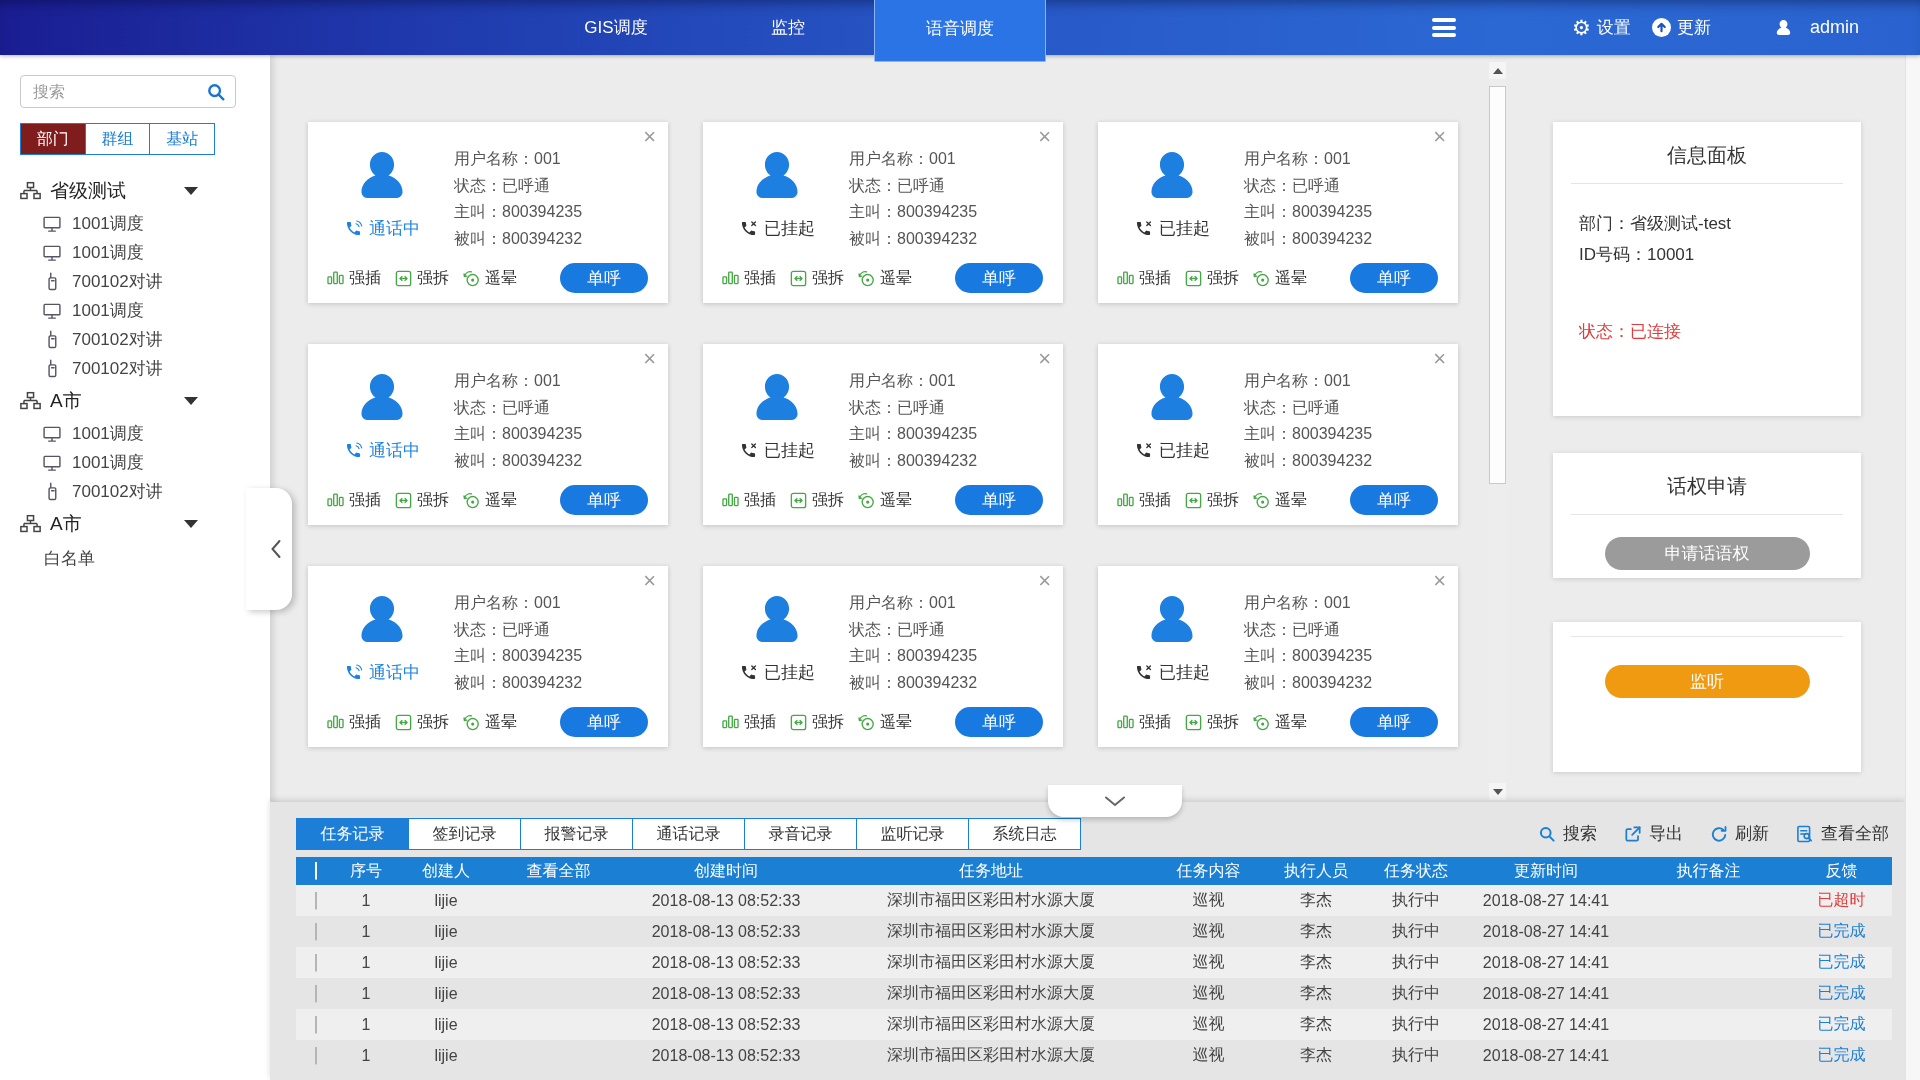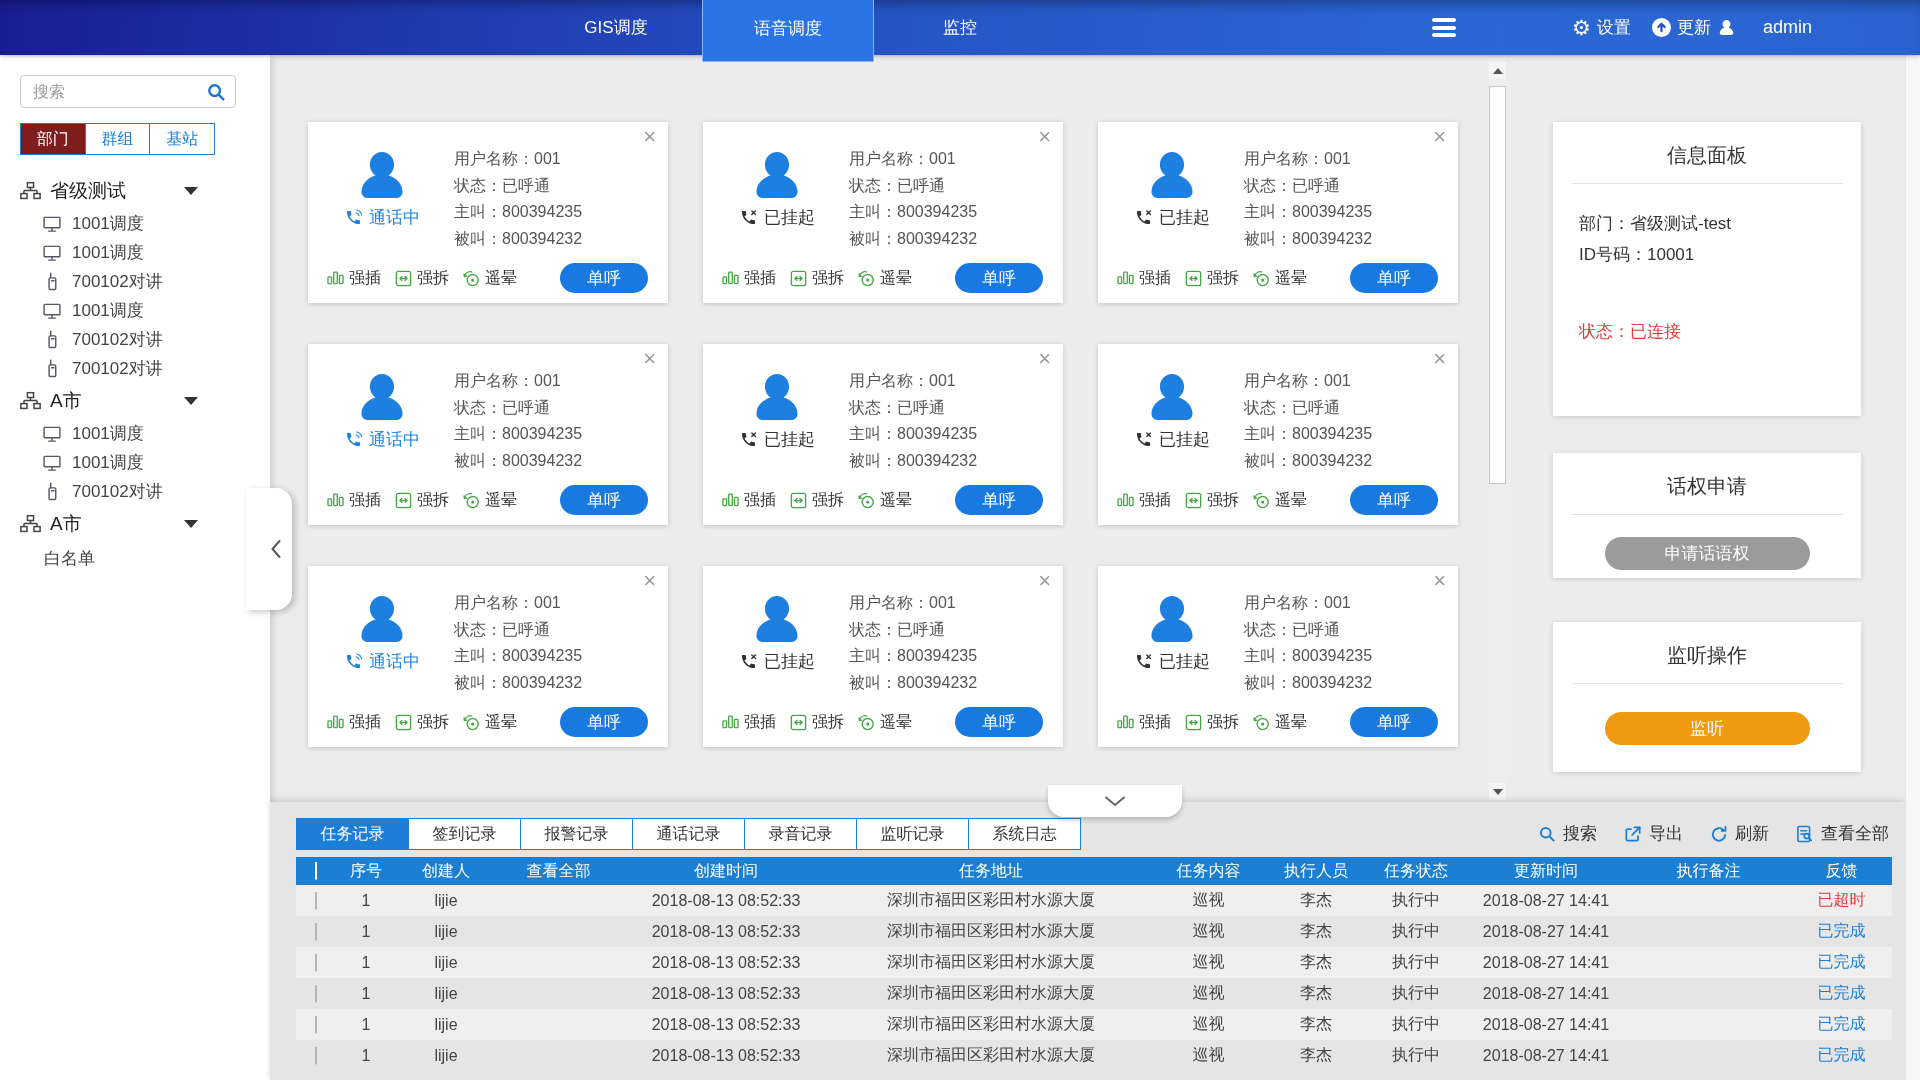--- a/index.html
+++ b/index.html
@@ -13,21 +13,21 @@
     box-shadow:inset 0 10px 14px -8px rgba(0,0,30,.45), 0 1px 4px rgba(0,0,0,.3); }
   .app-title { position:absolute; left:22px; top:0; line-height:55px; font-size:27px; font-weight:bold; color:#fff; letter-spacing:1px; }
   .nav { position:absolute; left:530px; top:0; height:55px; display:flex; }
   .nav-item { width:172px; height:55px; line-height:55px; text-align:center; color:#fff; font-size:17px; cursor:pointer; }
   .nav-item.active { height:62px; line-height:58px; background:#2b74e6; border:1px solid #8ab4f2; border-top:none; border-radius:0 0 2px 2px; }
   .hamburger { position:absolute; left:1432px; top:18px; width:24px; height:19px; display:flex; flex-direction:column; justify-content:space-between; cursor:pointer; }
   .hamburger i { display:block; height:4px; background:#fff; border-radius:2px; }
   .hdr-ctrl { position:absolute; top:0; height:55px; display:flex; align-items:center; gap:6px; color:#fff; font-size:17px; cursor:pointer; }
   .ctrl-settings { left:1572px; }
   .ctrl-update { left:1652px; }
-  .ctrl-user { left:1717px; gap:27px; font-size:18px; }
+  .ctrl-user { left:1774px; gap:17px; font-size:18px; }
   .gear-glyph { font-size:21px; line-height:1; }
   .upd-circle { width:19px; height:19px; border-radius:50%; background:#fff; display:flex; align-items:center; justify-content:center; }
 
   
   .sidebar { position:absolute; left:0; top:55px; width:270px; height:1025px; background:#fff; z-index:3;
     box-shadow:3px 0 7px rgba(0,0,0,.13); padding:20px 0 0 20px; }
   .search-wrap { position:relative; width:216px; height:33px; }
   .search-wrap input { width:216px; height:33px; border:1px solid #c9c9c9; border-radius:4px; padding:0 36px 0 12px; font-size:16px; color:#333; outline:none; font-family:inherit; }
   .search-wrap input::placeholder { color:#9a9a9a; }
   .search-wrap .mag { position:absolute; right:9px; top:6px; }
@@ -43,21 +43,21 @@
   .tchild .cicon { width:22px; margin-right:8px; display:flex; }
   .tchild.type-plain { padding-left:24px; height:33px; }
 
   
   .main { position:absolute; left:270px; top:55px; width:1635px; height:747px; background:#edecec; z-index:1; }
   .cards { position:absolute; left:38px; top:67px; display:grid; grid-template-columns:repeat(3,360px); grid-auto-rows:181px; column-gap:35px; row-gap:41px; }
   .card { position:relative; background:#fff; box-shadow:0 1px 5px rgba(0,0,0,.18); padding:22px 16px 12px 18px; }
   .card-close { position:absolute; top:4px; right:12px; font-size:22px; color:#9a9a9a; cursor:pointer; line-height:1; }
   .card-body { display:flex; }
   .card-left { width:112px; text-align:center; }
-  .state-row { margin-top:2px; display:flex; align-items:center; justify-content:center; gap:6px; font-size:17px; }
+  .state-row { margin-top:13px; display:flex; align-items:center; justify-content:center; gap:6px; font-size:17px; }
   .card.state-calling .state-label { color:#1d82e0; }
   .card.state-held .state-label { color:#333; }
   .card-info { margin-left:16px; font-size:16px; color:#555; line-height:26.5px; padding-top:2px; }
   .card-footer { display:flex; align-items:center; margin-top:11px; }
   .action { display:flex; align-items:center; gap:4px; font-size:16px; color:#333; margin-right:13px; cursor:pointer; }
   .call-btn { margin-left:auto; margin-right:4px; width:88px; height:30px; border:none; border-radius:15px; background:#187ae0; color:#fff; font-size:17px; cursor:pointer; font-family:inherit; }
 
   
   .cards-scroll { position:absolute; left:1219px; top:7px; width:17px; height:738px; background:#ededed; }
   .scroll-btn { position:absolute; left:0; width:17px; height:17px; background:#f5f5f5; display:flex; align-items:center; justify-content:center; cursor:pointer; }
@@ -112,23 +112,23 @@
   svg { display:block; }
 </style>
 </head>
 <body>
 <div id="app">
 
 <div class="header">
   <div class="nav" id="nav-mount">
   <div class="nav-item"><span class="nav-label">GIS调度</span></div>
 
+  <div class="nav-item"><span class="nav-label">监控</span></div>
+
   <div class="nav-item active"><span class="nav-label">语音调度</span></div>
-
-  <div class="nav-item"><span class="nav-label">监控</span></div>
 
 
 </div>
   <div class="hamburger">
         <i></i>
         <i></i>
         <i></i>
       </div>
   <div class="hdr-ctrl ctrl-settings">
     <span class="gear-glyph">⚙</span>
@@ -824,21 +824,20 @@
     </div>
   </div>
 
   <div class="rpanel panel-talk">
     <div class="ptitle">话权申请</div>
     <hr>
     <button class="pill-btn btn-gray">申请话语权</button>
   </div>
 
   <div class="rpanel panel-monitor">
-    <div class="ptitle">监听操作</div>
     <hr>
     <button class="pill-btn btn-orange">监听</button>
   </div>
 </div>
 
 <div class="side-flap">
   <svg width="12" height="20" viewBox="0 0 12 20" fill="none" stroke="#555" stroke-width="2" stroke-linecap="round">
         <path d="M9.5 2 2.5 10l7 8"></path>
       </svg>
 </div>

